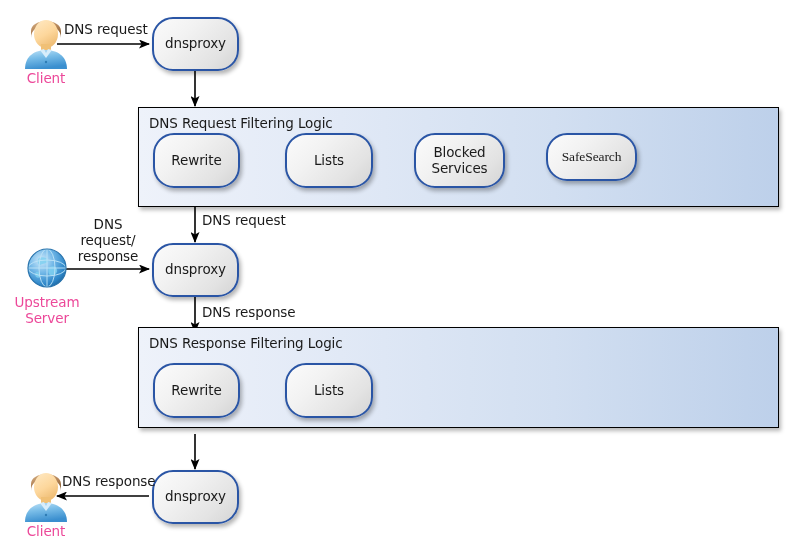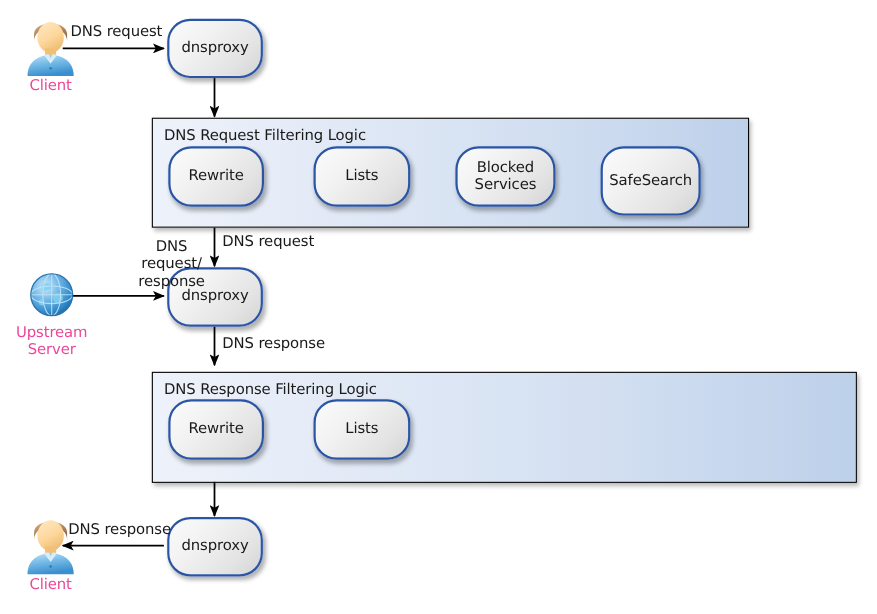--- a/index.html
+++ b/index.html
@@ -59,21 +59,21 @@
   
   .edge-label {
     position: absolute;
     font-size: 13.5px;
     color: #1a1a1a;
     white-space: pre-line;
     line-height: 1.2;
     letter-spacing: -0.1px;
     text-align: center;
   }
-  .edge-label.center { text-align: center; margin-left: 48px; }
+  .edge-label.center { text-align: center; }
 
   
   .actor-caption {
     position: absolute;
     font-size: 13.5px;
     color: #ec4899;
     text-align: center;
     line-height: 1.2;
     white-space: pre-line;
     letter-spacing: -0.1px;
@@ -160,28 +160,28 @@
       <path d="M19,38 L25,46 L31,38 L27,37 L25,41 L23,37 Z" fill="#d8edfb"></path>
       <circle cx="25" cy="50" r="1.2" fill="#2f7cb5"></circle>
     </svg>
   </div>
   <div class="actor-caption" style="left:6px; top:70px; width:80px;">Client</div>
 
   <div class="node" style="left:152px; top:17px; width:87px; height:54px;">dnsproxy</div>
 
   <div class="edge-label" style="left:64px; top:21px;">DNS request</div>
 
-  <div class="panel" style="left:138px; top:107px; width:543px; height:100px;">
+  <div class="panel" style="left:138px; top:107px; width:641px; height:100px;">
     <div class="panel-title">DNS Request Filtering Logic</div>
   </div>
   <div class="node" style="left:153px; top:133px; width:87px; height:55px;">Rewrite</div>
   <div class="node" style="left:285px; top:133px; width:88px; height:55px;">Lists</div>
   <div class="node" style="left:414px; top:133px; width:91px; height:55px;">Blocked
 Services</div>
-  <div class="node" style="left:546px; top:133px; width:91px; height:63px;">SafeSearch</div>
+  <div class="node" style="left:546px; top:133px; width:91px; height:48px;font-family:Liberation Serif, serif;">SafeSearch</div>
 
   <div class="edge-label" style="left:202px; top:212px;">DNS request</div>
 
   <div class="node" style="left:152px; top:243px; width:87px; height:54px;">dnsproxy</div>
 
   <div class="edge-label center" style="left:71px; top:216px; width:74px;">DNS
 request/
 response</div>
 
   <div class="actor-icon" style="left:22px; top:243px; width:50px; height:50px;">
@@ -205,21 +205,21 @@
       <line x1="6" y1="25" x2="44" y2="25" stroke="#bfe4f7" stroke-width="1" opacity="0.9"></line>
       <line x1="25" y1="6" x2="25" y2="44" stroke="#bfe4f7" stroke-width="1" opacity="0.9"></line>
       <circle cx="25" cy="25" r="19" fill="none" stroke="#2a74ad" stroke-width="1.2"></circle>
     </svg>
   </div>
   <div class="actor-caption" style="left:2px; top:294px; width:90px;">Upstream
 Server</div>
 
   <div class="edge-label" style="left:202px; top:304px;">DNS response</div>
 
-  <div class="panel" style="left:138px; top:338px; width:641px; height:101px;">
+  <div class="panel" style="left:138px; top:327px; width:641px; height:101px;">
     <div class="panel-title">DNS Response Filtering Logic</div>
   </div>
   <div class="node" style="left:153px; top:363px; width:87px; height:55px;">Rewrite</div>
   <div class="node" style="left:285px; top:363px; width:88px; height:55px;">Lists</div>
 
   <div class="node" style="left:152px; top:470px; width:87px; height:54px;">dnsproxy</div>
 
   <div class="edge-label" style="left:62px; top:473px;">DNS response</div>
 
   <div class="actor-icon" style="left:21px; top:465px; width:50px; height:58px;">

